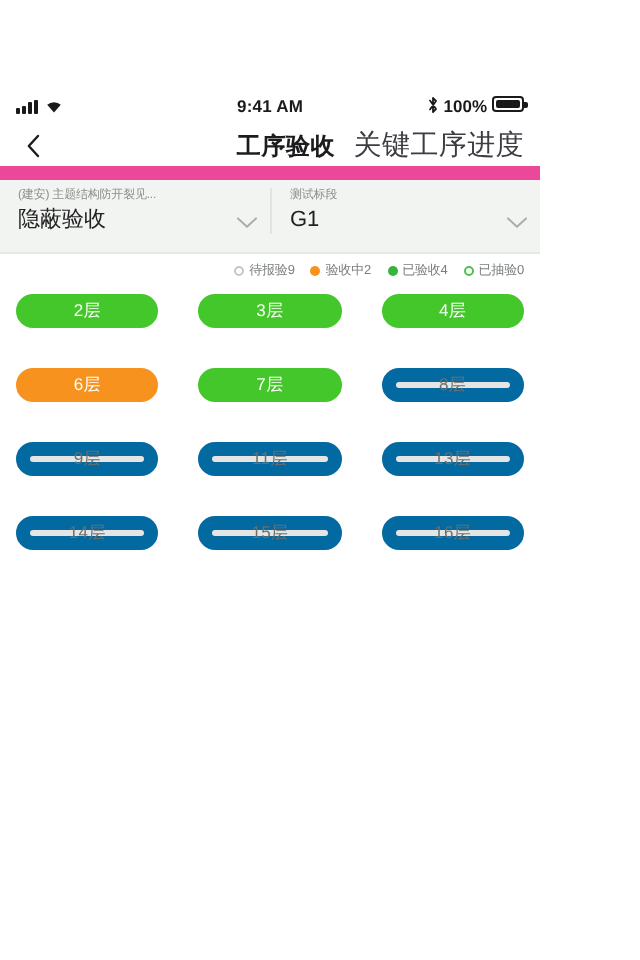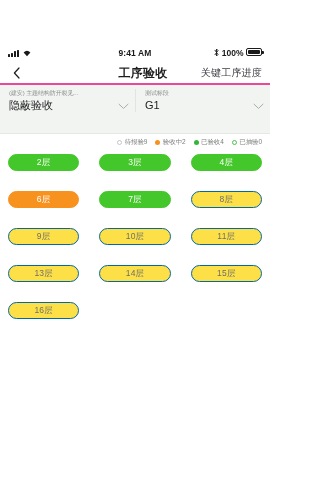--- a/index.html
+++ b/index.html
@@ -85,36 +85,36 @@
     left: 16px; right: 0;
     text-align: center;
     font-size: 12px;
     font-weight: 700;
     color: #1c1c1e;
     letter-spacing: .3px;
     pointer-events: none;
   }
   .nav-right {
     margin-left: auto;
-    font-size: 10px;
+    font-size: 14px;
     color: #3c3c43;
     cursor: pointer;
     position: relative;
     z-index: 2;
     letter-spacing: .2px;
   }
 
   
   .filterbar {
     flex: 0 0 auto;
     display: flex;
     background: #f2f4f2;
-    border-top: 2px solid #ec4899;
+    border-top: 7px solid #ec4899;
     border-bottom: 1px solid #e6e8e6;
-    padding: 4px 0 21px 0;
+    padding: 4px 0 9px 0;
     align-items: flex-end;
   }
   .filter {
     flex: 1 1 50%;
     min-width: 0;
     display: flex;
     align-items: flex-end;
     padding: 0 6px 0 9px;
     cursor: pointer;
   }
@@ -194,21 +194,21 @@
     display: flex;
     align-items: center;
     justify-content: center;
     font-size: 8.5px;
     letter-spacing: .2px;
     cursor: pointer;
     user-select: none;
   }
   .cell.green  { background: #44c72a; color: #ffffff; border: 1px solid #44c72a; }
   .cell.orange { background: #f8921f; color: #ffffff; border: 1px solid #f8921f; }
-  .cell.plain  { background: #fde047; color: #6b6f6b; border: 1px solid #0369a1; }
+  .cell.plain  { background: #e5e5e5; color: #6b6f6b; border: 7px solid #0369a1; }
 
   
   .homebar {
     flex: 0 0 auto;
     height: 22px;
     display: flex;
     align-items: center;
     justify-content: center;
   }
   .homebar i {
@@ -313,21 +313,20 @@
 
   <div class="gridwrap">
     <div class="grid" id="floor-grid">
         <div class="cell green">2层</div>
         <div class="cell green">3层</div>
         <div class="cell green">4层</div>
         <div class="cell orange">6层</div>
         <div class="cell green">7层</div>
         <div class="cell plain">8层</div>
         <div class="cell plain">9层</div>
-        <div class="cell plain">10层</div>
         <div class="cell plain">11层</div>
         <div class="cell plain">13层</div>
         <div class="cell plain">14层</div>
         <div class="cell plain">15层</div>
         <div class="cell plain">16层</div>
       </div>
   </div>
 
   <div class="homebar">
     <i></i>

